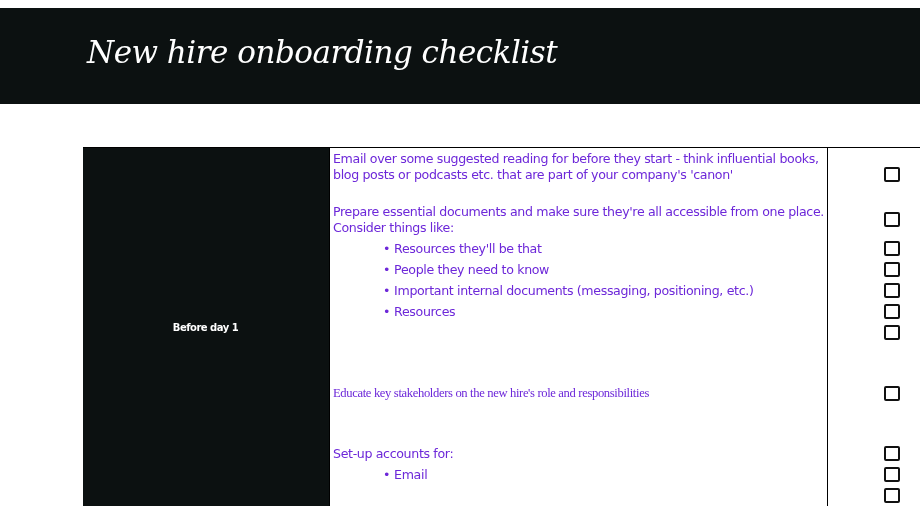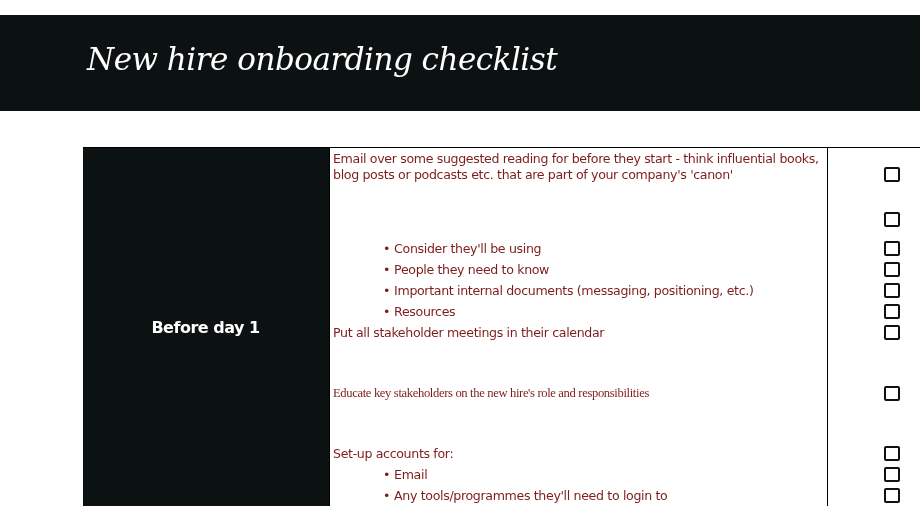--- a/index.html
+++ b/index.html
@@ -1,51 +1,51 @@
 <!DOCTYPE html>
 <html><head>
   <meta charset="utf-8">
   <style>
     * { box-sizing: border-box; margin: 0; padding: 0; }
     html, body { width: 920px; height: 506px; overflow: hidden; background: #ffffff; }
     body { position: relative; font-family: "Liberation Sans", sans-serif; }
 
     .header {
-      position: absolute; left: 0; top: 15px; width: 920px; height: 96px;
+      position: absolute; left: 0; top: 8px; width: 920px; height: 96px;
       background: #0c1111;
     }
     .title {
       position: absolute; left: 87px; top: 26px;
       font-family: "DejaVu Serif", serif; font-style: italic;
       font-size: 31px; color: #ffffff; letter-spacing: -0.5px; white-space: nowrap;
     }
 
     .table {
       position: absolute; left: 83px; top: 147px; width: 850px; height: 370px;
       border-top: 1px solid #000;
     }
     .section-cell {
       position: absolute; left: 0; top: 0; width: 246px; height: 359px;
       background: #0c1111; display: flex; align-items: center; justify-content: center;
     }
     .section-label {
-      color: #ffffff; font-weight: bold; font-size: 16px; letter-spacing: -0.5px;
+      color: #ffffff; font-weight: bold; font-size: 10px; letter-spacing: -0.5px;
       font-family: "DejaVu Sans", sans-serif; margin-left: -1px; margin-top: 0px;
     }
     .col-divider {
       position: absolute; left: 744px; top: 0; width: 1px; height: 360px; background: #000;
     }
     .left-border {
       position: absolute; left: 246px; top: 0; width: 1px; height: 360px; background: #000;
     }
 
     .task {
       position: absolute; left: 250px; width: 495px;
       font-family: "DejaVu Sans", sans-serif; font-size: 12.6px; line-height: 16px;
-      color: #7f1d1d; letter-spacing: -0.35px;
+      color: #6d28d9; letter-spacing: -0.35px;
     }
     .sub { left: 300px; }
     .sub::before { content: "\2022"; margin-right: 4px; }
 
     .cb {
       position: absolute; left: 801px; width: 16px; height: 15px;
       border: 2px solid #111; border-radius: 2px; background: #fff;
     }
   </style>
 </head>
@@ -56,29 +56,28 @@
 </div>
 
 <div class="table">
   <div class="section-cell">
     <span class="section-label">Before day 1</span>
   </div>
   <div class="left-border"></div>
   <div class="col-divider"></div>
 
   <div class="task" style="top:3px;">Email over some suggested reading for before they start - think influential books, blog posts or podcasts etc. that are part of your company's 'canon'</div>
-  <div class="task sub" style="top:93px;">Consider they'll be using</div>
+  <div class="task" style="top:56px;">Prepare essential documents and make sure they're all accessible from one place. Consider things like:</div>
+  <div class="task sub" style="top:93px;">Resources they'll be that</div>
   <div class="task sub" style="top:114px;">People they need to know</div>
   <div class="task sub" style="top:135px;">Important internal documents (messaging, positioning, etc.)</div>
   <div class="task sub" style="top:156px;">Resources</div>
-  <div class="task" style="top:177px;">Put all stakeholder meetings in their calendar</div>
   <div class="task" style="top:237px;font-family:Liberation Serif, serif;">Educate key stakeholders on the new hire's role and responsibilities</div>
   <div class="task sub" style="top:319px;">Email</div>
   <div class="task" style="top:298px;">Set-up accounts for:</div>
-  <div class="task sub" style="top:340px;">Any tools/programmes they'll need to login to</div>
 
   <div class="cb" style="top:19px;"></div>
   <div class="cb" style="top:64px;"></div>
   <div class="cb" style="top:93px;"></div>
   <div class="cb" style="top:114px;"></div>
   <div class="cb" style="top:135px;"></div>
   <div class="cb" style="top:156px;"></div>
   <div class="cb" style="top:177px;"></div>
   <div class="cb" style="top:238px;"></div>
   <div class="cb" style="top:298px;"></div>

